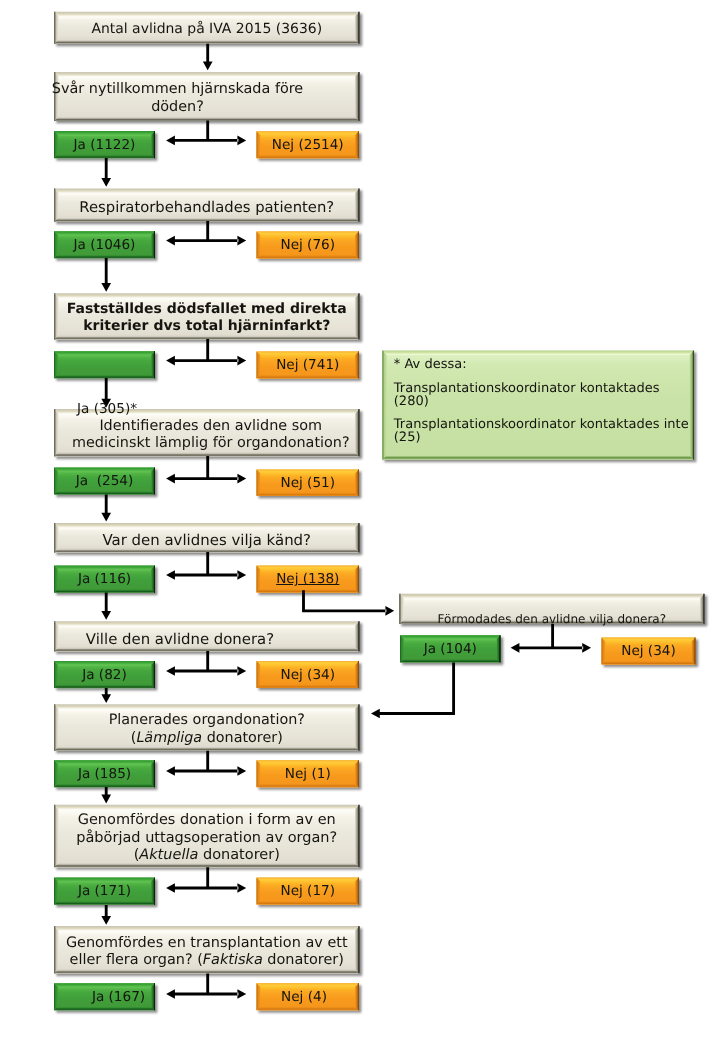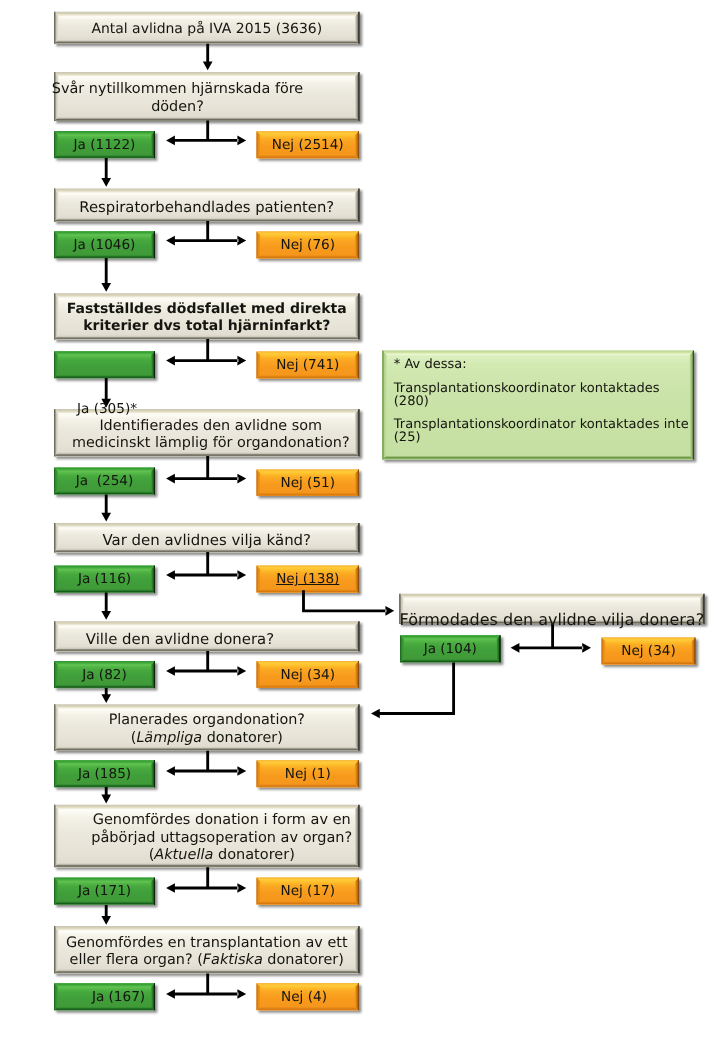--- a/index.html
+++ b/index.html
@@ -577,21 +577,21 @@
       <div class="node-label" style="left: 54px; top: 761.31px; width: 101px; height: 27.1px; font-size: 13.6px;">
         <div>
           <div class="label-line">Ja (185)</div>
         </div>
       </div>
       <div class="node-label" style="left: 256.5px; top: 761.31px; width: 102.5px; height: 27px; font-size: 13.6px;">
         <div>
           <div class="label-line">Nej (1)</div>
         </div>
       </div>
-      <div class="node-label" style="left: 69px; top: 807.34px; width: 305.5px; height: 62.5px; font-size: 14.5px;">
+      <div class="node-label" style="left: 54px; top: 807.34px; width: 305.5px; height: 62.5px; font-size: 14.5px;">
         <div>
           <div class="label-line">Genomfördes donation i form av en</div>
           <div class="label-line">påbörjad uttagsoperation av organ?</div>
           <div class="label-line">(<i>Aktuella</i> donatorer)</div>
         </div>
       </div>
       <div class="node-label" style="left: 54px; top: 878.71px; width: 101px; height: 27.1px; font-size: 13.6px;">
         <div>
           <div class="label-line">Ja (171)</div>
         </div>
@@ -610,21 +610,21 @@
       <div class="node-label" style="left: 54px; top: 984.31px; width: 101px; height: 27.1px; font-size: 13.6px; padding-left: 28px;">
         <div>
           <div class="label-line">Ja (167)</div>
         </div>
       </div>
       <div class="node-label" style="left: 256.5px; top: 984.31px; width: 95px; height: 27px; font-size: 13.6px;">
         <div>
           <div class="label-line">Nej (4)</div>
         </div>
       </div>
-      <div class="node-label" style="left: 399.2px; top: 596.595px; width: 305.3px; height: 46px; font-size: 16px;">
+      <div class="node-label" style="left: 399.2px; top: 596.595px; width: 305.3px; height: 46px; font-size: 12px;">
         <div>
           <div class="label-line">Förmodades den avlidne vilja donera?</div>
         </div>
       </div>
       <div class="node-label" style="left: 400px; top: 636.31px; width: 100.5px; height: 27.3px; font-size: 13.6px;">
         <div>
           <div class="label-line">Ja (104)</div>
         </div>
       </div>
       <div class="node-label" style="left: 601.5px; top: 638.61px; width: 94px; height: 27px; font-size: 13.6px;">

